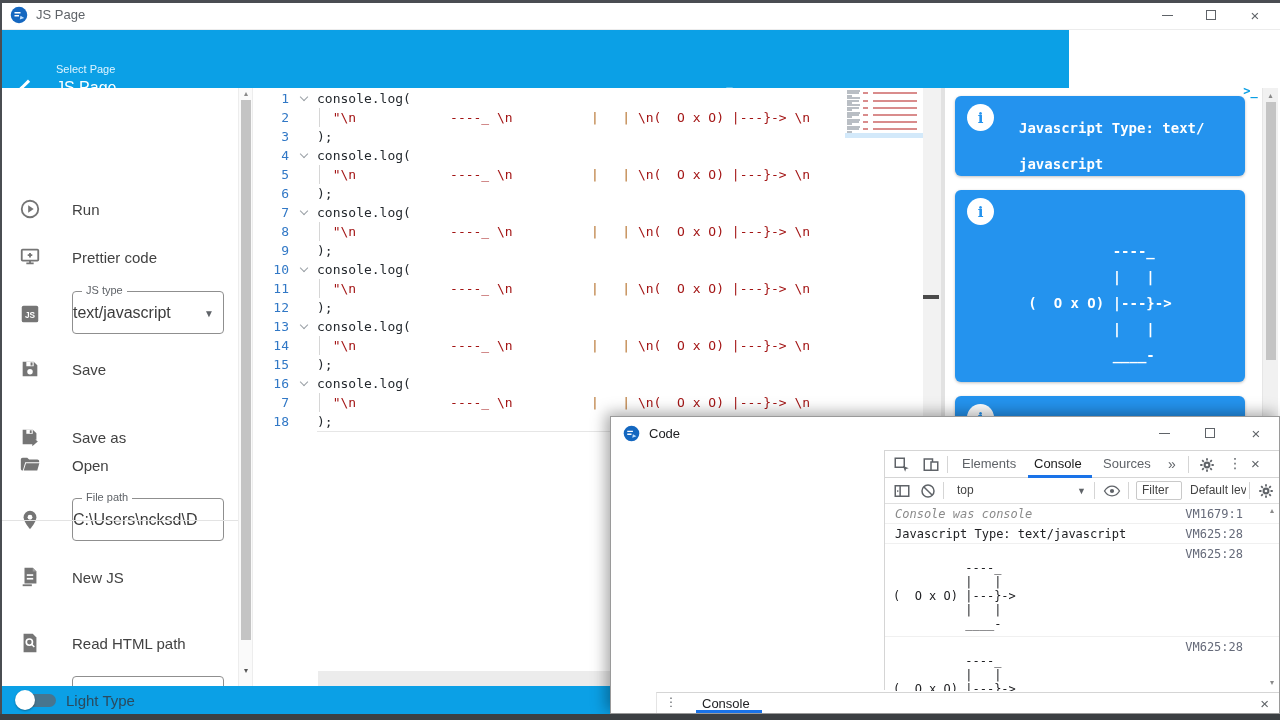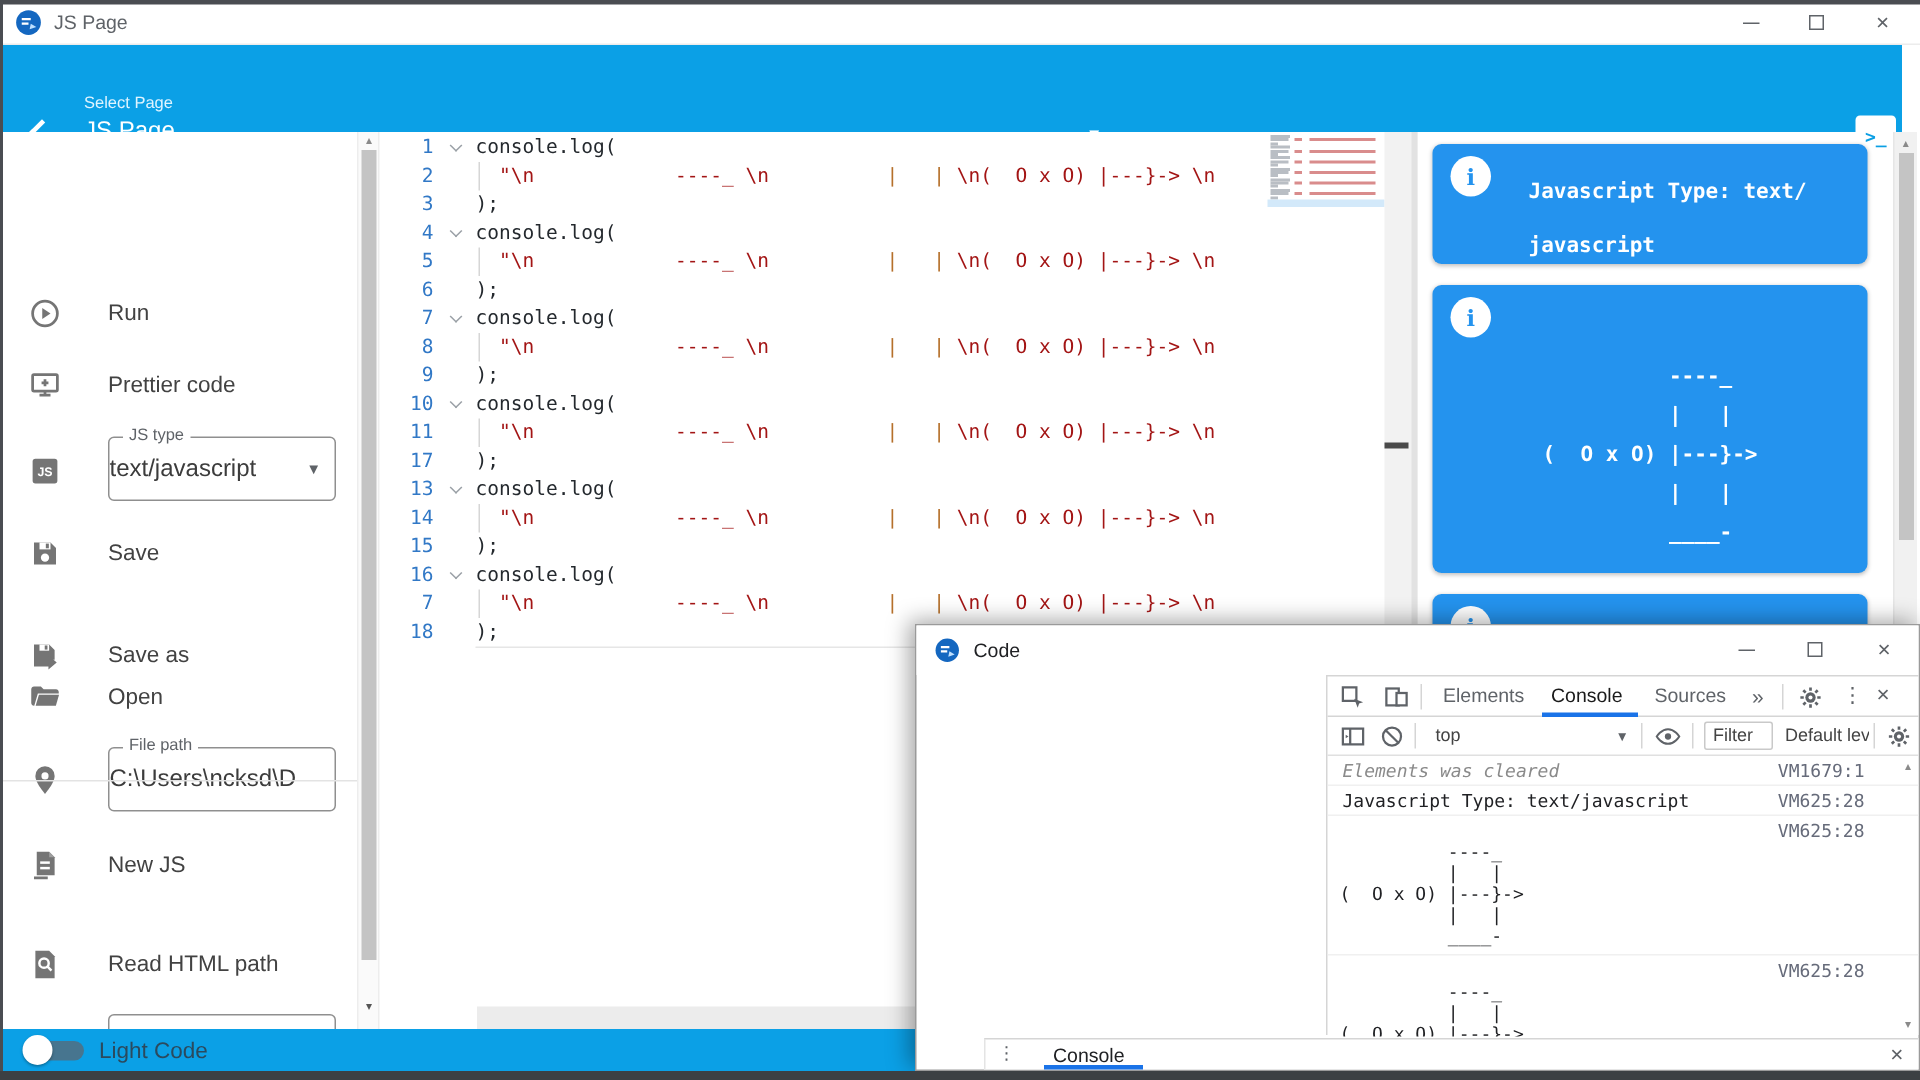--- a/index.html
+++ b/index.html
@@ -11,21 +11,21 @@
   
   #titlebar{left:0;top:0;width:1280px;height:30px;background:#fff;border-bottom:1px solid #ececec;}
   #titlebar .app-ico{left:10px;top:6px;width:18px;height:18px;}
   #titlebar .t{left:36px;top:7px;font-size:13px;color:#5f6368;}
   .winbtn{width:30px;height:22px;top:4px;display:flex;align-items:center;justify-content:center;color:#5f6368;}
   .wb-min i{display:block;width:11px;height:1px;background:#5f6368;}
   .wb-max i{display:block;width:10px;height:10px;border:1px solid #5f6368;}
   .wb-close{font-size:15px;font-weight:400;}
 
   
-  #header{left:0;top:30px;width:1268px;height:58px;background:#0ba0e6;}
+  #header{left:0;top:30px;width:1069px;height:58px;background:#0ba0e6;}
   #back-chev{left:22px;top:52px;width:12px;height:12px;border-left:3px solid #fff;border-bottom:3px solid #fff;transform:rotate(45deg);}
   #hdr-label{left:56px;top:33px;font-size:11px;color:#dff4ff;}
   #hdr-value{left:56px;top:49px;font-size:16px;color:#fff;}
   #hdr-underline{left:56px;top:72px;width:686px;height:1px;background:rgba(255,255,255,.95);}
   #hdr-caret{left:724px;top:54px;color:#fff;font-size:11px;}
   #terminal-btn{left:1237px;top:47px;width:27px;height:27px;background:#fff;border-radius:3px;
     display:flex;align-items:center;justify-content:center;
     font-family:"DejaVu Sans Mono",monospace;font-weight:bold;font-size:12px;color:#0b9fe4;}
 
   
@@ -356,21 +356,21 @@
             <i></i>
           </div>
           <pre class="ed-code">console.log(</pre>
         </div>
         <div class="ed-row">
           <div class="ed-num">11</div>
           <div class="ed-chev"></div>
           <pre class="ed-code str"><span>  "\n            ----_ \n          </span><span class="pipe">|   |</span><span> \n(  O x O) |---}-&gt; \n</span></pre>
         </div>
         <div class="ed-row">
-          <div class="ed-num">17</div>
+          <div class="ed-num">12</div>
           <div class="ed-chev"></div>
           <pre class="ed-code">);</pre>
         </div>
         <div class="ed-row">
           <div class="ed-num">13</div>
           <div class="ed-chev">
             <i></i>
           </div>
           <pre class="ed-code">console.log(</pre>
         </div>
@@ -498,21 +498,21 @@
     <span class="info-ico">i</span>
   </div>
   <div id="rp-scroll" class="abs">
     <span class="arrow">▴</span>
     <div id="rp-thumb"></div>
   </div>
 
   <div id="footer" class="abs">
     <div id="toggle-track" class="abs"></div>
     <div id="toggle-knob" class="abs"></div>
-    <div class="abs lbl">Light Code</div>
+    <div class="abs lbl">Light Type</div>
   </div>
 
   <div id="code-window" class="abs">
     <div id="cw-titlebar" class="abs">
       <div class="abs app-ico">
         <svg viewBox="0 0 24 24">
             <circle cx="12" cy="12" r="11" fill="#1467c0"></circle>
             <path d="M6 9h8M6 13h6" stroke="#fff" stroke-width="2"></path>
             <path d="M14 13l5 3-6 2z" fill="#bfe0ff"></path>
           </svg>
@@ -596,21 +596,21 @@
                 <path d="M12 3v3M12 18v3M3 12h3M18 12h3M5.6 5.6l2.1 2.1M16.3 16.3l2.1 2.1M18.4 5.6l-2.1 2.1M7.7 16.3l-2.1 2.1"></path>
               </g>
               <circle cx="12" cy="12" r="4.6" fill="#5f6368"></circle>
               <circle cx="12" cy="12" r="1.8" fill="#fff"></circle>
             </svg>
           </span>
       </div>
 
       <div id="console-messages">
           <div class="con-row cleared">
-            <span class="con-text">Elements was cleared</span>
+            <span class="con-text">Console was console</span>
             <span class="con-link">VM1679:1</span>
           </div>
           <div class="con-row log">
             <span class="con-text">Javascript Type: text/javascript</span>
             <span class="con-link">VM625:28</span>
           </div>
           <div class="con-row art">
             <div class="con-linkrow">
               <span class="con-link">VM625:28</span>
             </div>

